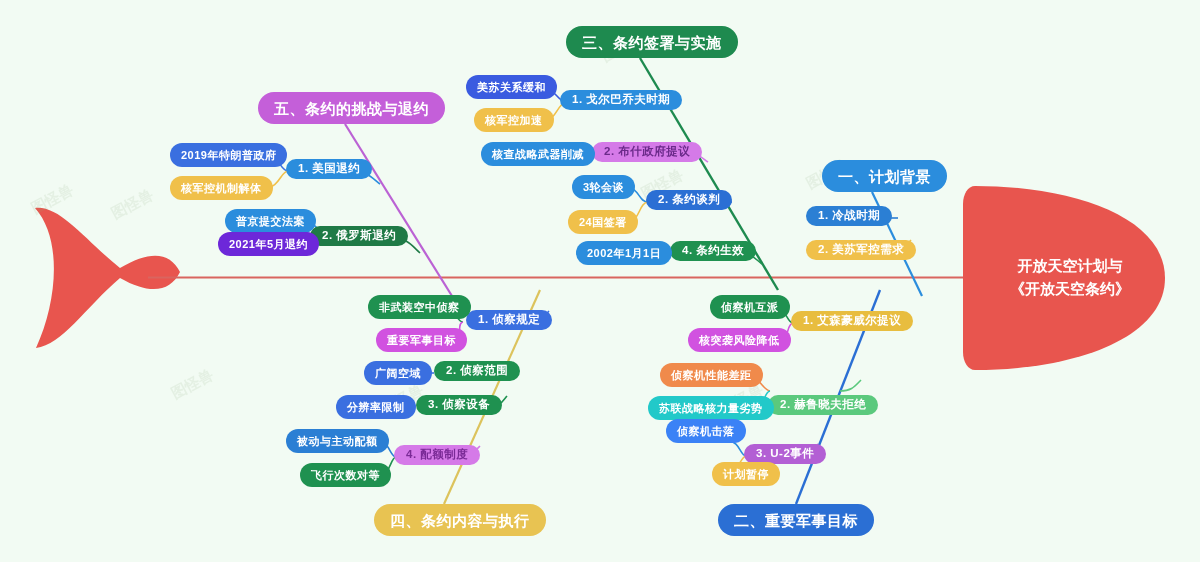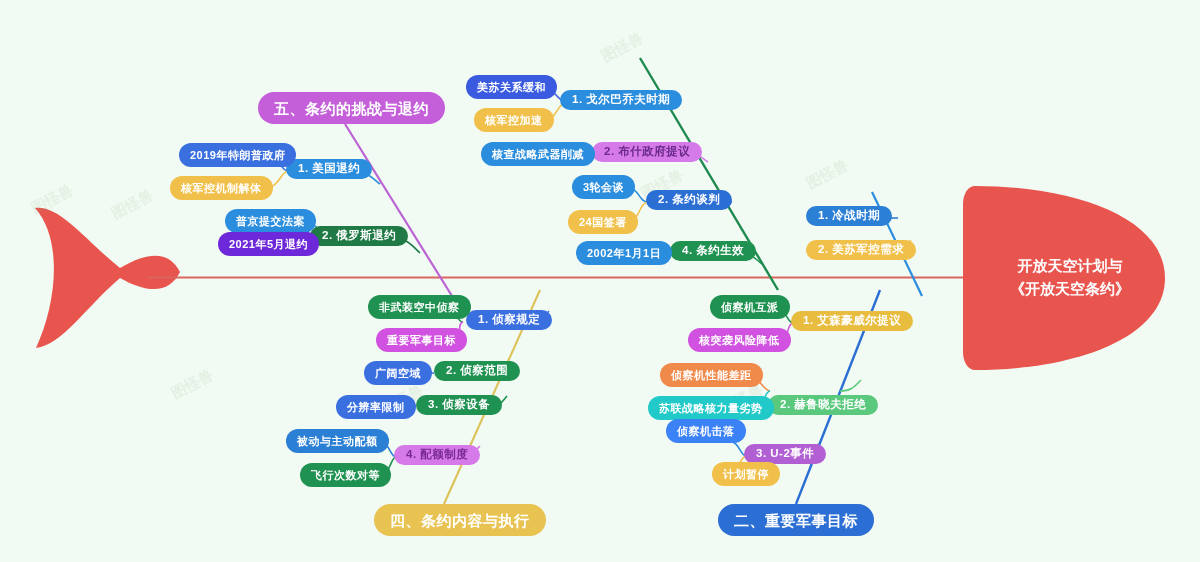--- a/index.html
+++ b/index.html
@@ -117,45 +117,47 @@
   <div class="wm" style="left:600px;top:38px;">图怪兽</div>
   <div class="wm" style="left:805px;top:165px;">图怪兽</div>
   <div class="wm" style="left:720px;top:390px;">图怪兽</div>
   <div class="wm" style="left:30px;top:190px;">图怪兽</div>
 
   <div class="head-text" style="left:970px;top:255px;">
     <div>开放天空计划与</div>
     <div>《开放天空条约》</div>
   </div>
 
+  <div class="node cat" style="left:566px;top:26px;background:#1e8a4f;">三、条约签署与实施</div>
 
   <div class="node mid" style="left:560px;top:90px;background:#2b8ddd;">1. 戈尔巴乔夫时期</div>
   <div class="node leaf" style="left:466px;top:75px;background:#3a5be0;">美苏关系缓和</div>
   <div class="node leaf" style="left:474px;top:108px;background:#f0c04a;">核军控加速</div>
 
   <div class="node mid" style="left:592px;top:142px;background:#d57ae8;color:#6b2a8a;">2. 布什政府提议</div>
   <div class="node leaf" style="left:481px;top:142px;background:#2b8ddd;">核查战略武器削减</div>
 
   <div class="node mid" style="left:646px;top:190px;background:#2b6fd4;">2. 条约谈判</div>
   <div class="node leaf" style="left:572px;top:175px;background:#2b8ddd;">3轮会谈</div>
   <div class="node leaf" style="left:568px;top:210px;background:#f0c04a;">24国签署</div>
 
   <div class="node mid" style="left:670px;top:241px;background:#1f9150;">4. 条约生效</div>
   <div class="node leaf" style="left:576px;top:241px;background:#2b8ddd;">2002年1月1日</div>
 
   <div class="node cat" style="left:258px;top:92px;background:#c45fd9;">五、条约的挑战与退约</div>
 
   <div class="node mid" style="left:286px;top:159px;background:#2b8ddd;">1. 美国退约</div>
-  <div class="node leaf" style="left:170px;top:143px;background:#3a6fe0;margin-left:9px;">2019年特朗普政府</div>
+  <div class="node leaf" style="left:170px;top:143px;background:#3a6fe0;">2019年特朗普政府</div>
   <div class="node leaf" style="left:170px;top:176px;background:#f0c04a;">核军控机制解体</div>
 
   <div class="node mid" style="left:310px;top:226px;background:#1f7a46;">2. 俄罗斯退约</div>
   <div class="node leaf" style="left:225px;top:209px;background:#2b8ddd;">普京提交法案</div>
   <div class="node leaf" style="left:218px;top:232px;background:#6d28d9;">2021年5月退约</div>
 
+  <div class="node cat" style="left:822px;top:160px;background:#2b8ddd;">一、计划背景</div>
   <div class="node mid" style="left:806px;top:206px;background:#2b7fd4;">1. 冷战时期</div>
   <div class="node mid" style="left:806px;top:240px;background:#f0c04a;">2. 美苏军控需求</div>
 
   <div class="node cat" style="left:718px;top:504px;background:#2b6fd4;">二、重要军事目标</div>
 
   <div class="node mid" style="left:791px;top:311px;background:#e8bd3f;">1. 艾森豪威尔提议</div>
   <div class="node leaf" style="left:710px;top:295px;background:#1f9150;">侦察机互派</div>
   <div class="node leaf" style="left:688px;top:328px;background:#d152e0;">核突袭风险降低</div>
 
   <div class="node mid" style="left:768px;top:379px;background:#5bc97d;margin-top:16px;">2. 赫鲁晓夫拒绝</div>

